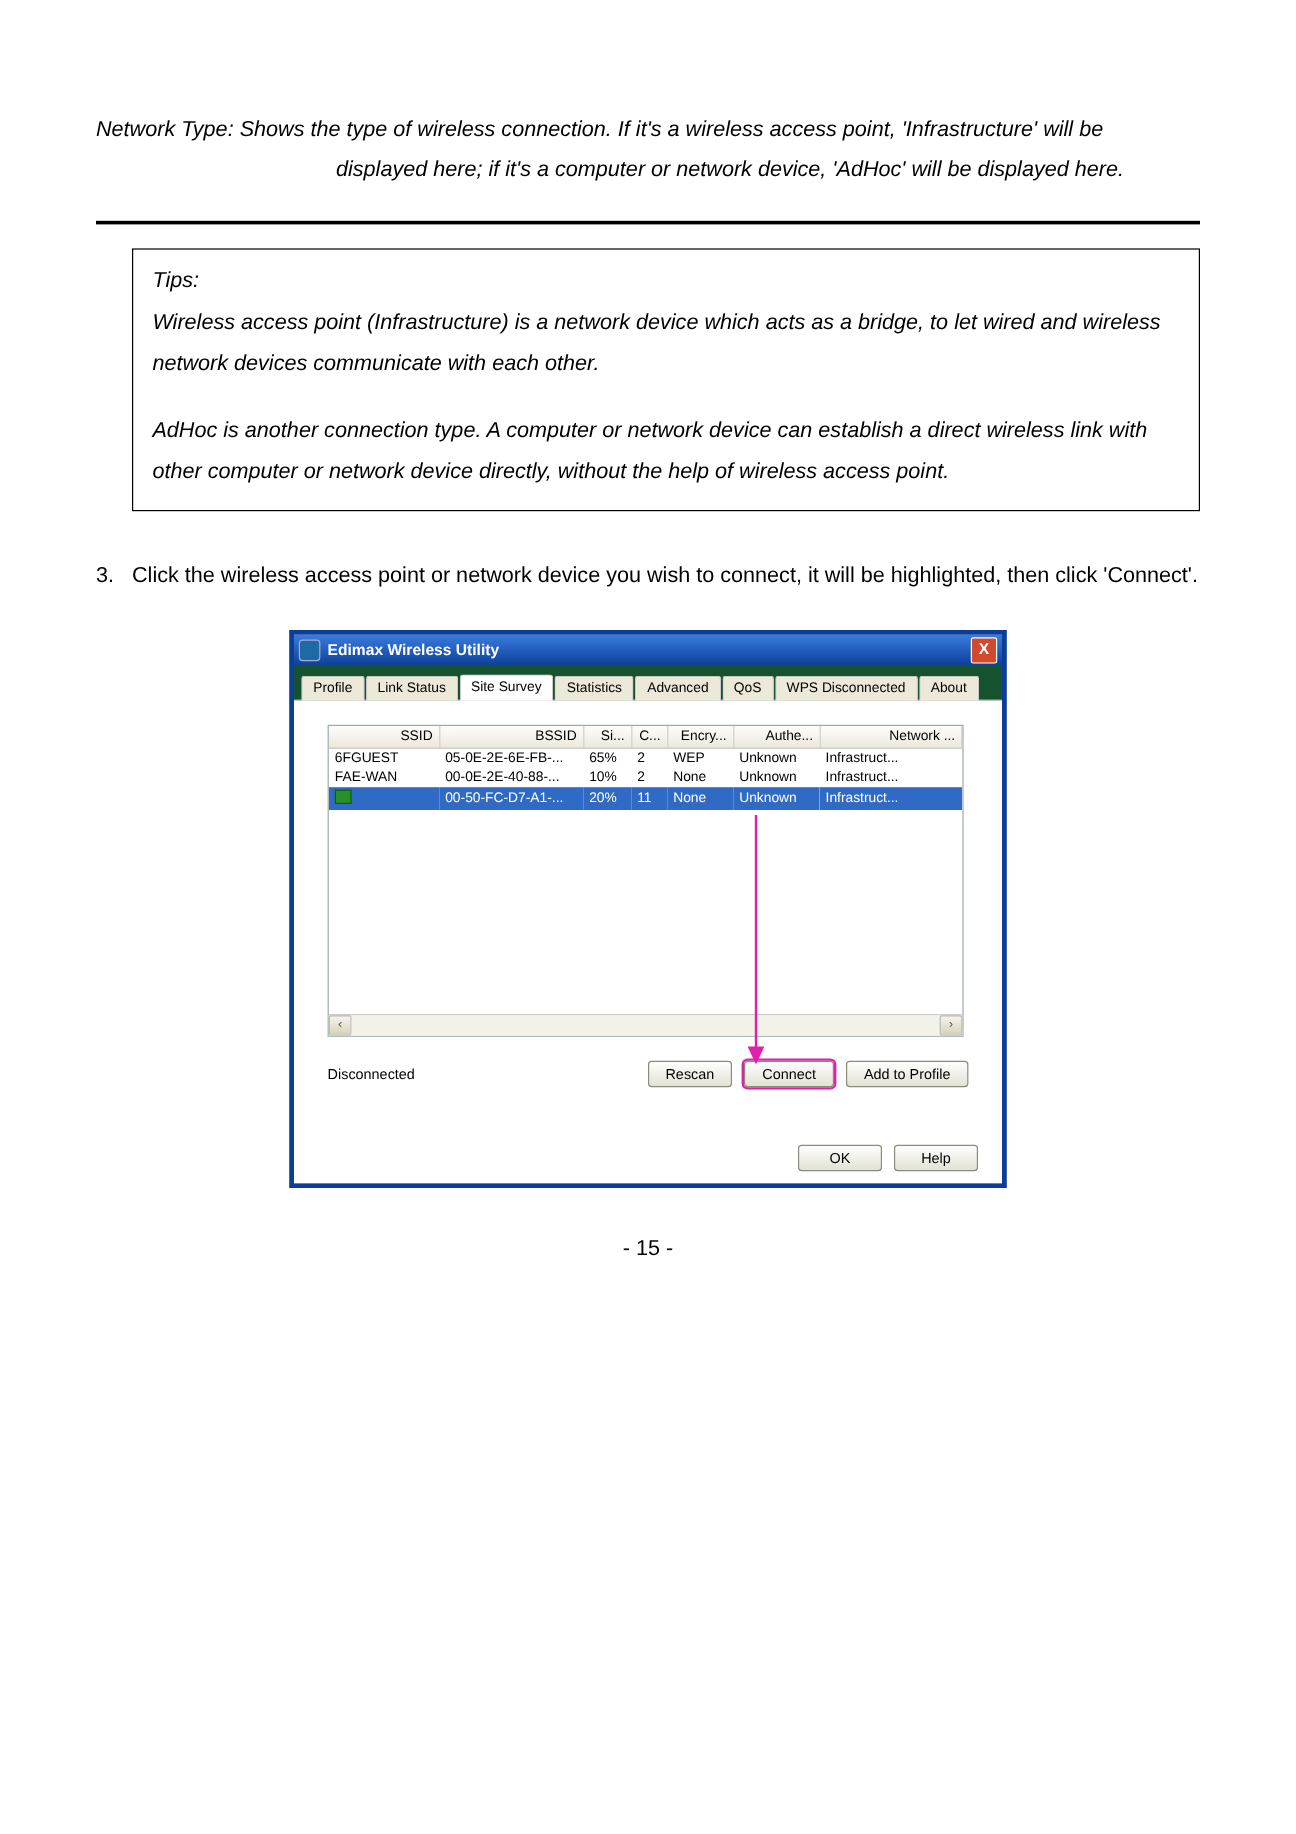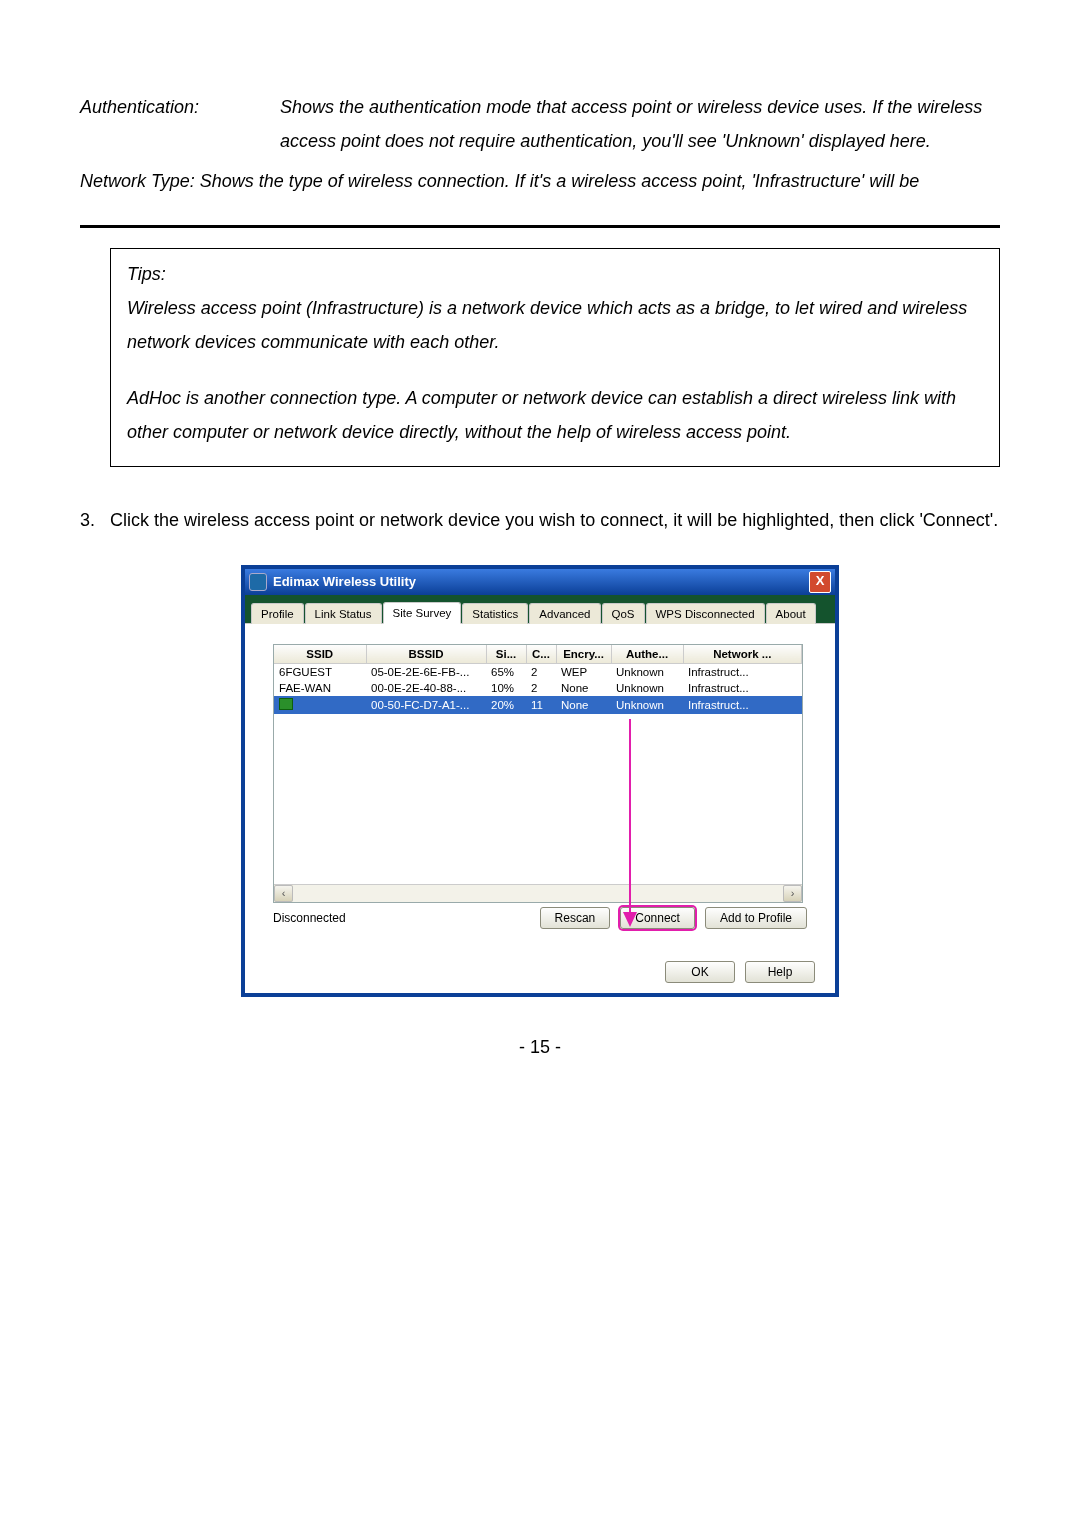--- a/index.html
+++ b/index.html
@@ -156,23 +156,23 @@
   .listview table {
     border-collapse: collapse;
     width: 100%;
     table-layout: fixed;
     font-size: 11.5px;
   }
   .listview th {
     background: linear-gradient(#fdfdfd,#ece9d8);
     border-right: 1px solid #ccc;
     border-bottom: 1px solid #ccc;
-    text-align: center;
+    text-align: right;
     padding: 3px 5px;
-    font-weight: bold;
+    font-weight: normal;
     white-space: nowrap;
     overflow: hidden;
   }
   .listview td {
     padding: 2px 5px;
     white-space: nowrap;
     overflow: hidden;
     border: none;
   }
   .listview tr.selected td {
@@ -204,21 +204,21 @@
     border: 1px solid #bbb;
     border-radius: 2px;
     text-align: center;
     line-height: 14px;
     color: #555;
   }
   .hscroll .track { flex: 1; background:#f3f2e9; }
   .status-row {
     display: flex;
     align-items: center;
-    padding: 4px 0;
+    padding: 20px 0;
     font-size: 12px;
   }
   .status-row .status-text { margin-right: auto; }
   .win-button {
     font-size: 12px;
     padding: 3px 14px;
     background: linear-gradient(#fefefe, #e2e2d6);
     border: 1px solid #8b8b7a;
     border-radius: 3px;
     margin-left: 10px;
@@ -243,26 +243,23 @@
     text-align: center;
     font-size: 18px;
     margin-top: 40px;
   }
 </style>
 </head>
 <body>
 
 <div class="page">
 
-  <div class="def-row">
-    <div class="def-label">Authentication:</div>
-    <div class="def-body">Shows the authentication mode that access point or wireless device uses. If the wireless access point does not require authentication, you'll see 'Unknown' displayed here.</div>
-  </div>
 
   <div class="net-type">Network Type: Shows the type of wireless connection. If it's a wireless access point, 'Infrastructure' will be</div>
+  <span class="net-type-indent">displayed here; if it's a computer or network device, 'AdHoc' will be displayed here.</span>
 
   <hr class="sep">
 
   <div class="tips-box">
     <div class="title">Tips:</div>
     <div>Wireless access point (Infrastructure) is a network device which acts as a bridge, to let wired and wireless network devices communicate with each other.</div>
     <div style="height:22px"></div>
     <div>AdHoc is another connection type. A computer or network device can establish a direct wireless link with other computer or network device directly, without the help of wireless access point.</div>
   </div>
 

